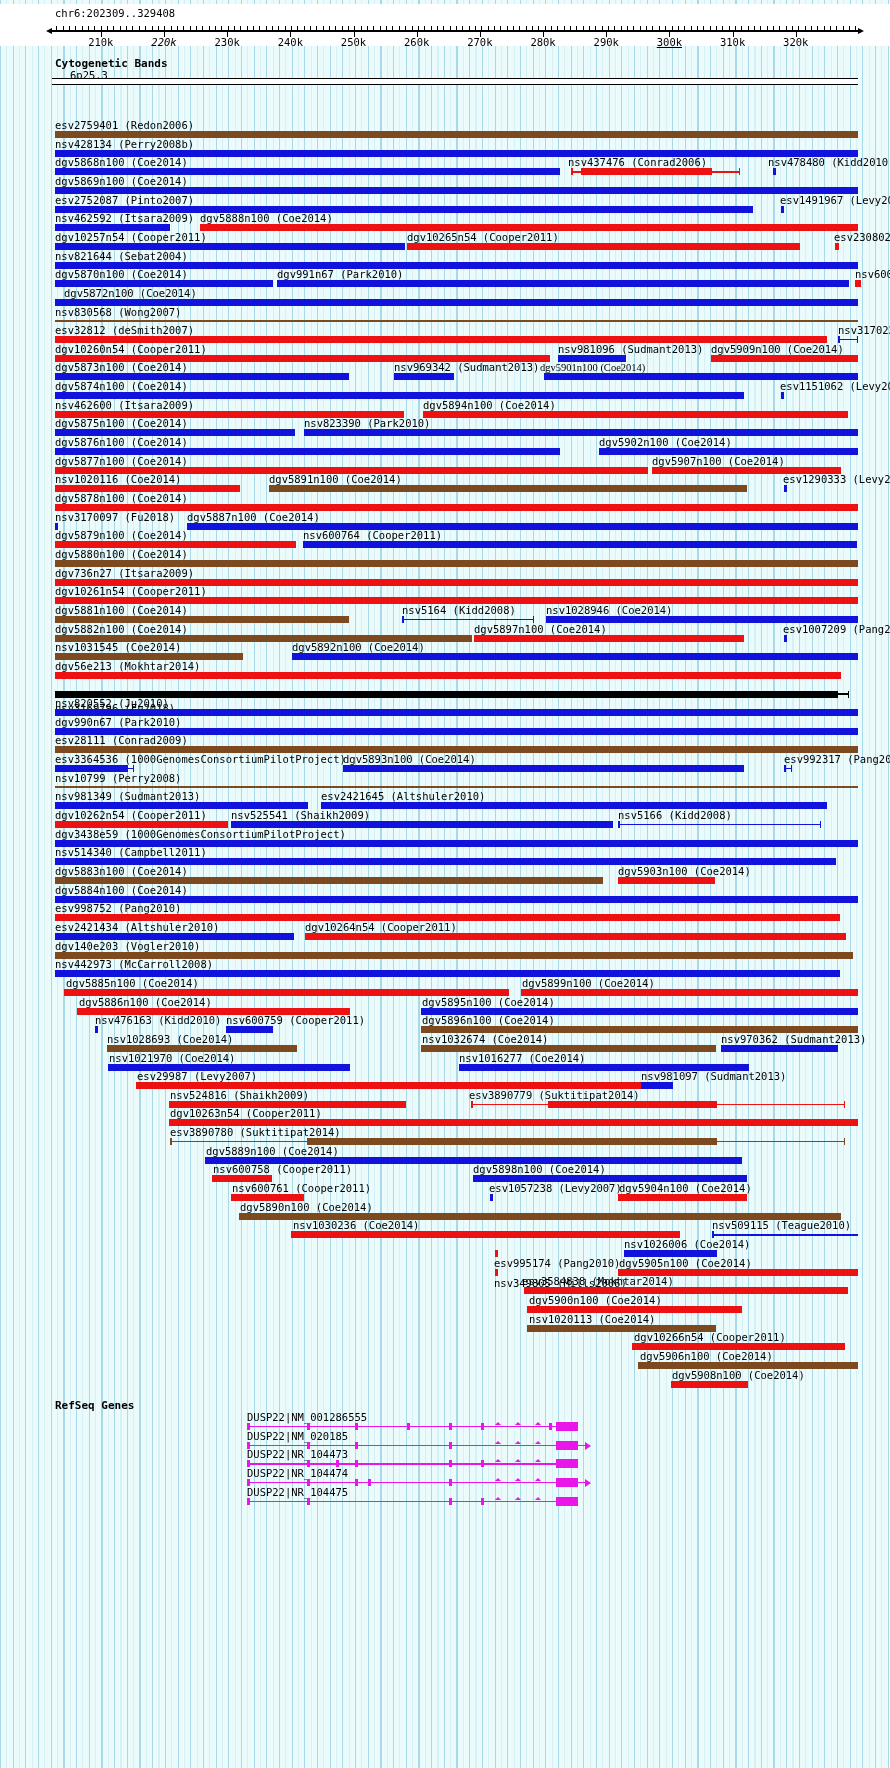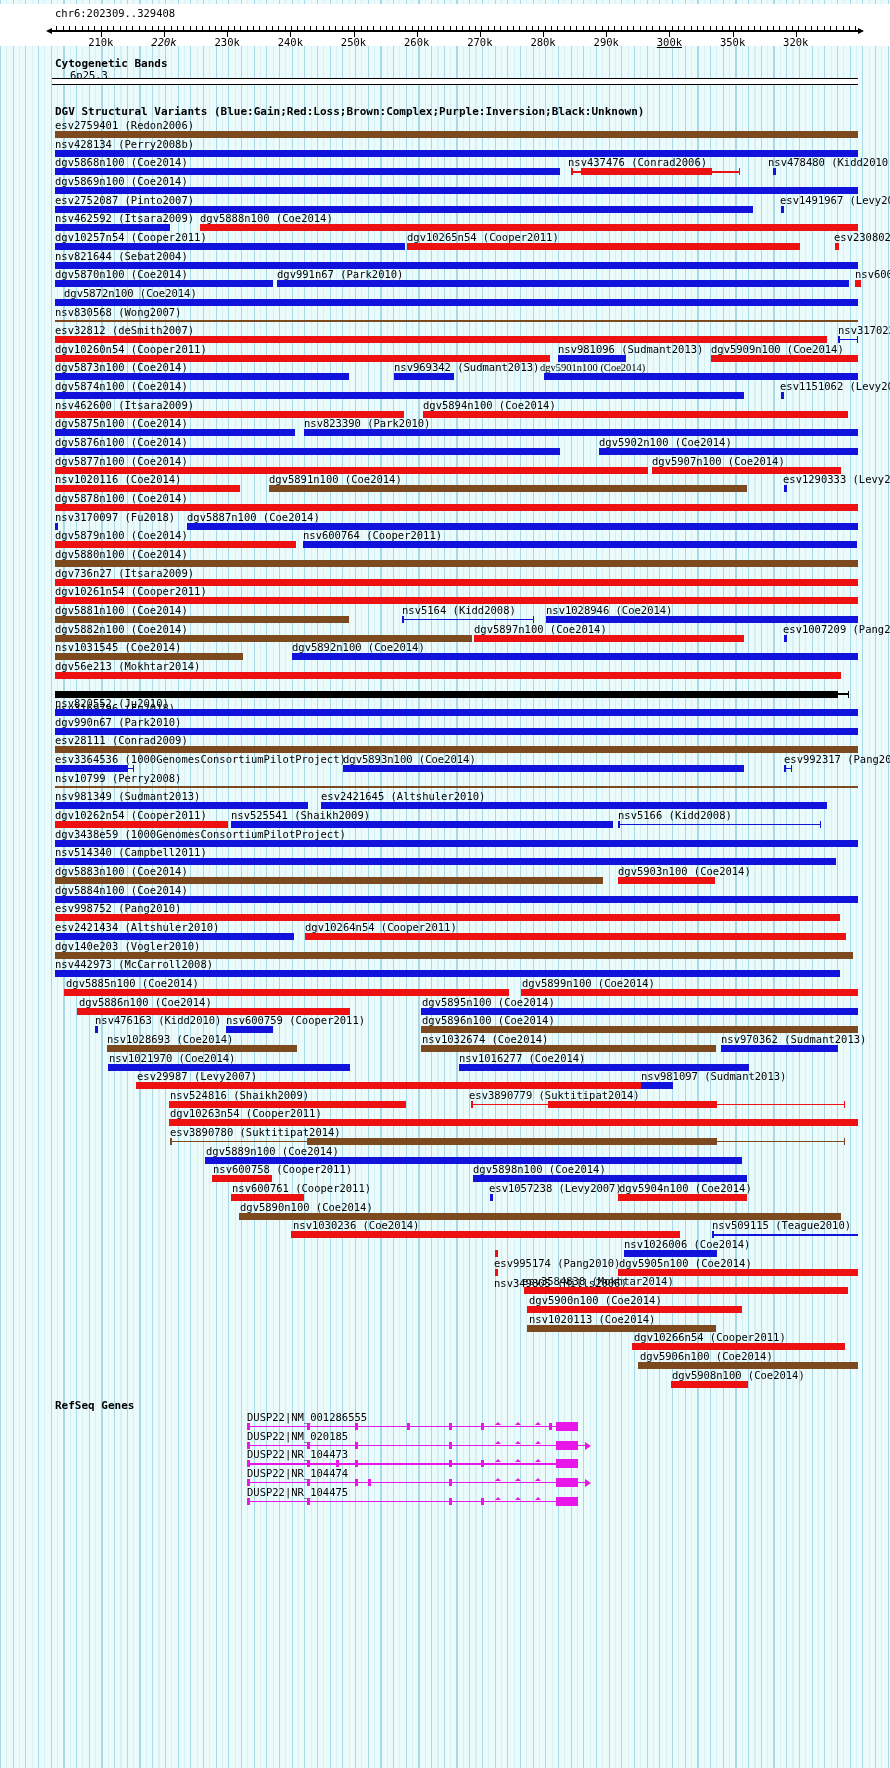--- a/index.html
+++ b/index.html
@@ -177,30 +177,29 @@
       <div class="ticklab" style="left: 401.7px; top: 37px;">260k</div>
       <div class="tick" style="left: 479.88px; top: 31.5px; height: 5px;"></div>
       <div class="ticklab" style="left: 464.88px; top: 37px;">270k</div>
       <div class="tick" style="left: 543.06px; top: 31.5px; height: 5px;"></div>
       <div class="ticklab" style="left: 528.06px; top: 37px;">280k</div>
       <div class="tick" style="left: 606.24px; top: 31.5px; height: 5px;"></div>
       <div class="ticklab" style="left: 591.24px; top: 37px;">290k</div>
       <div class="tick" style="left: 669.42px; top: 31.5px; height: 5px;"></div>
       <div class="ticklab" style="left: 654.42px; top: 37px; text-decoration: underline;">300k</div>
       <div class="tick" style="left: 732.6px; top: 31.5px; height: 5px;"></div>
-      <div class="ticklab" style="left: 717.6px; top: 37px;">350k</div>
+      <div class="ticklab" style="left: 717.6px; top: 37px;">310k</div>
       <div class="tick" style="left: 795.78px; top: 31.5px; height: 5px;"></div>
       <div class="ticklab" style="left: 780.78px; top: 37px;">320k</div>
     </div>
 
   <div class="hdr" style="left:55px;top:58px;">Cytogenetic Bands</div>
   <div class="lbl" style="left:70px;top:70px;">6p25.3</div>
   <div class="cytoband"></div>
 
-  <div class="hdr" style="left:55px;top:106px;">DGV Structural Variants (Blue:Gain;Red:Loss;Brown:Complex;Purple:Inversion;Black:Unknown)</div>
   <div id="tracks">
       <div class="lbl" style="left: 55px; top: 120px;">esv2759401 (Redon2006)</div>
       <div class="seg" style="left: 55px; top: 131px; width: 803px; height: 7px; background: rgb(124, 74, 30);"></div>
       <div class="lbl" style="left: 55px; top: 138.65px;">nsv428134 (Perry2008b)</div>
       <div class="seg" style="left: 55px; top: 149.65px; width: 803px; height: 7px; background: rgb(18, 18, 221);"></div>
       <div class="lbl" style="left: 55px; top: 157.3px;">dgv5868n100 (Coe2014)</div>
       <div class="seg" style="left: 55px; top: 168.3px; width: 505px; height: 7px; background: rgb(18, 18, 221);"></div>
       <div class="lbl" style="left: 568px; top: 157.3px;">nsv437476 (Conrad2006)</div>
       <div class="seg" style="left: 571px; top: 171.05px; width: 10px; height: 1.5px; background: rgb(238, 17, 17);"></div>
       <div class="seg" style="left: 571px; top: 168.3px; width: 1.5px; height: 7px; background: rgb(238, 17, 17);"></div>

